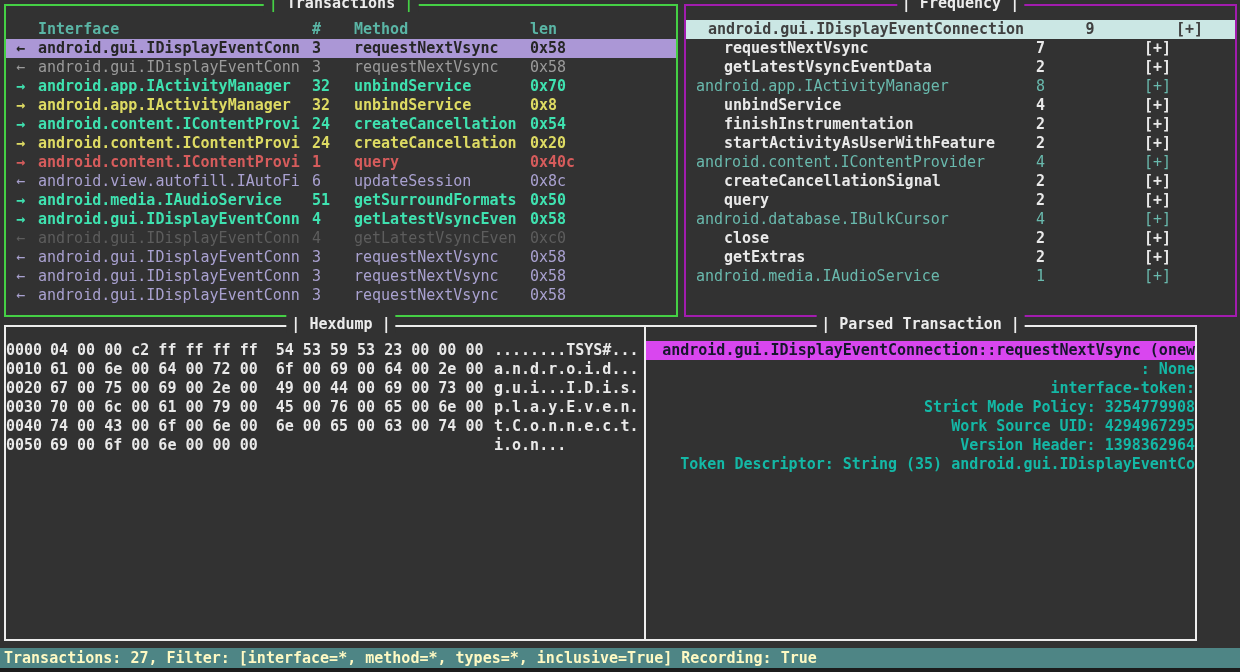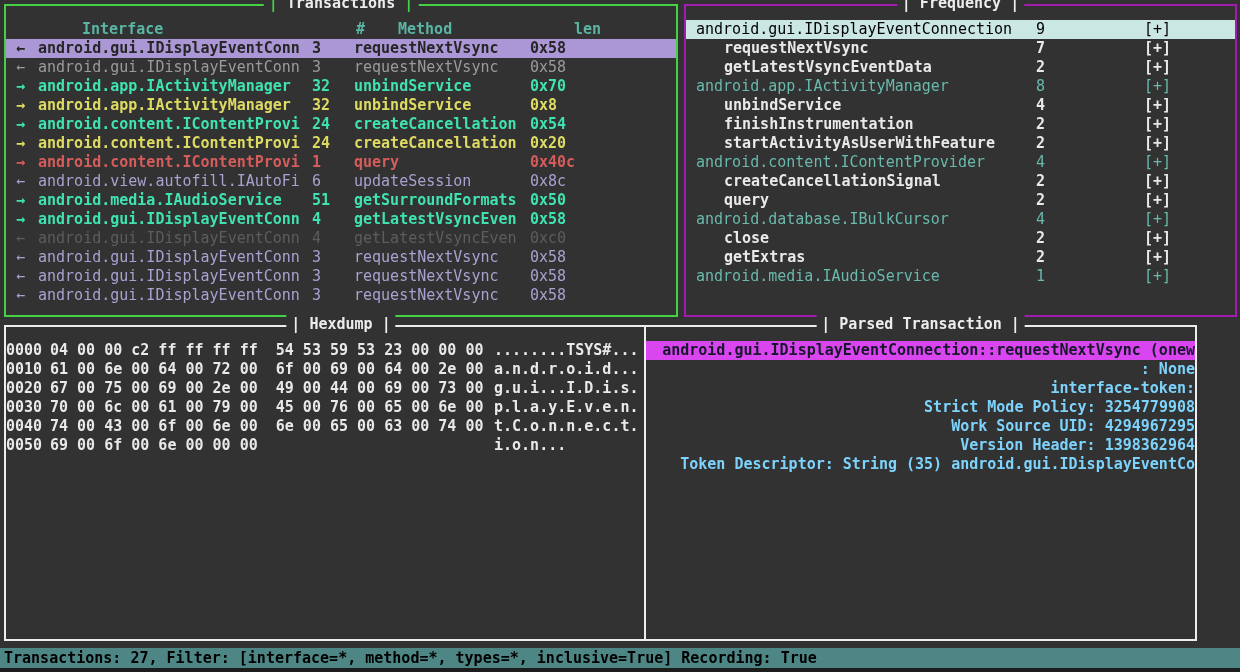--- a/index.html
+++ b/index.html
@@ -16,46 +16,46 @@
             background:#323232; padding:0 5px; white-space:pre; font-weight:bold; color:#ececec; }
   .p-trans .pipe { color:#45d045; font-weight:bold; }
   .pipe { color:#ededed; font-weight:bold; }
 
   .content { position:absolute; left:0; top:0; right:0; bottom:0; padding-top:14px; overflow:hidden; }
 
   .trow { display:grid; grid-template-columns:22px 274px 42px 176px auto;
           padding-left:10px; height:19px; line-height:19px; white-space:pre; }
   .frow { display:grid; grid-template-columns:340px 108px auto;
           padding-left:10px; height:19px; line-height:19px; white-space:pre; }
-  .thead { color:#5ab5a5; font-weight:bold;margin-left:44px; }
+  .thead { color:#5ab5a5; font-weight:bold; }
 
   .c-sel    { background:#ab97d6; color:#262626; font-weight:bold; }
   .c-gray   { color:#9b9b9b; }
   .c-teal   { color:#3fe2b0; font-weight:bold; }
   .c-yellow { color:#dedb63; font-weight:bold; }
   .c-red    { color:#d65c5c; font-weight:bold; }
   .c-lav    { color:#a9a1d0; }
   .c-dim    { color:#5d5d5d; }
 
   .fi   { color:#69b9ad; }
   .fm   { color:#e9e9e9; font-weight:bold; }
   .fm .fname { padding-left:28px; }
-  .fsel { background:#cbe7e4; color:#000000; font-weight:normal; }
+  .fsel { background:#cbe7e4; color:#404040; font-weight:bold;text-align:center; }
 
   .hrow { height:19px; line-height:19px; white-space:pre; font-weight:bold; color:#e9e9e9; }
   .hoff  { display:inline-block; width:44px; }
   .hhex  { display:inline-block; width:444px; white-space:pre; }
   .hascii{ white-space:pre; }
 
   .pline { height:19px; line-height:19px; white-space:pre; padding-left:6px;
-           font-weight:bold; color:#7dd3fc; overflow:hidden; }
+           font-weight:bold; color:#14b8a6; overflow:hidden; }
   .phead { background:#d946ef; color:#17172c; padding-left:2px; }
 
   .statusbar { position:absolute; left:0; top:648px; width:1240px; height:20px;
-               background:#4e8585; color:#000000; line-height:20px; padding-left:4px;
+               background:#4e8585; color:#fef9c3; line-height:20px; padding-left:4px;
                font-weight:bold; white-space:pre; overflow:hidden; }
   .bottom-strip { position:absolute; left:0; top:668px; width:1240px; height:4px; background:#1c1c1c; }
 </style>
 </head>
 <body>
 
 <div class="panel p-trans">
   <div class="ptitle"><span class="pipe">|</span> <span>Transactions</span> <span class="pipe">|</span></div>
   <div class="content">
     <div class="trow thead">

